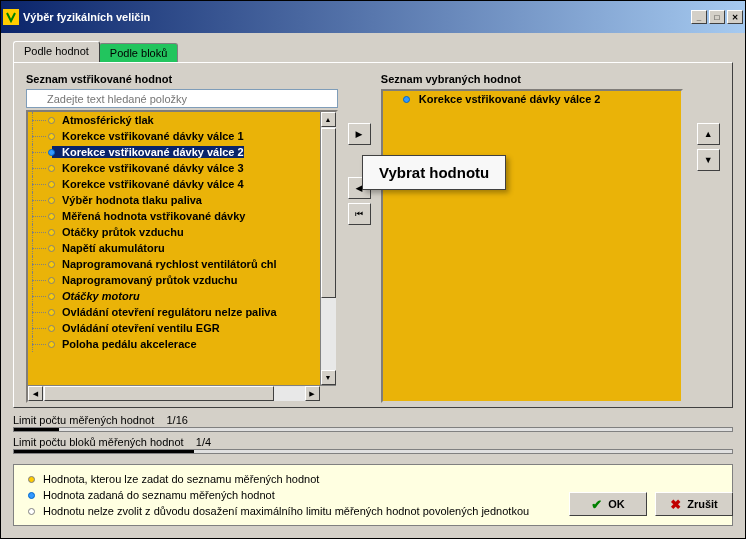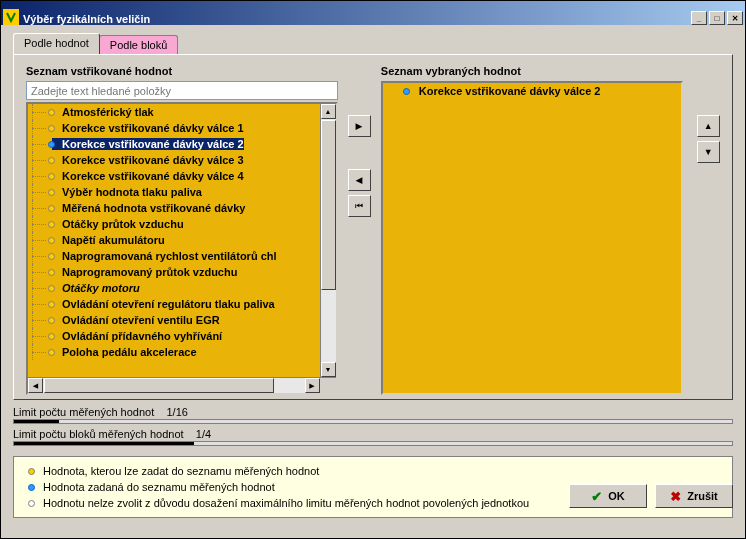--- a/index.html
+++ b/index.html
@@ -1,41 +1,41 @@
 <!DOCTYPE html>
 <html><head>
 <meta charset="utf-8">
 <style>
 * { box-sizing: border-box; margin: 0; padding: 0; font-family: Tahoma, sans-serif; font-size: 11px; }
 body { background: #d4d0c8; width: 746px; height: 539px; overflow: hidden; }
 
 .window { width: 746px; height: 539px; border: 1px solid #000; background: #d4d0c8; display: flex; flex-direction: column; }
 
-.titlebar { height: 24px; background: linear-gradient(to right, #0a246a, #a6caf0); display: flex; align-items: flex-end; padding: 0 2px; color: #fff; font-weight: bold; }
+.titlebar { height: 32px; background: linear-gradient(to right, #0a246a, #a6caf0); display: flex; align-items: center; padding: 0 2px; color: #fff; font-weight: bold; }
 .titlebar-icon { width: 16px; height: 16px; background: #ffcc00; margin-right: 4px; display: flex; align-items: center; justify-content: center; }
 .titlebar-text { flex: 1; }
 .titlebar-buttons { display: flex; gap: 2px; }
 .titlebar-btn { width: 16px; height: 14px; background: #d4d0c8; border: 1px solid #fff; border-right-color: #404040; border-bottom-color: #404040; display: flex; align-items: center; justify-content: center; font-family: Marlett, Arial; font-size: 8px; color: #000; font-weight: bold; cursor: pointer; }
 
 .client { flex: 1; padding: 8px 12px 6px 12px; display: flex; flex-direction: column; background: #d4d0c8; }
 
 .tabs { display: flex; height: 21px; }
-.tab { padding: 3px 10px; border: 1px solid #808080; border-bottom: none; background: #f9a8d4; border-top-left-radius: 3px; border-top-right-radius: 3px; margin-right: -1px; position: relative; cursor: pointer; }
+.tab { padding: 3px 10px; border: 1px solid #808080; border-bottom: none; background: #22c55e; border-top-left-radius: 3px; border-top-right-radius: 3px; margin-right: -1px; position: relative; cursor: pointer; }
 .tab.active { background: #d4d0c8; border-top: 1px solid #fff; border-left: 1px solid #fff; border-right: 1px solid #404040; z-index: 2; height: 21px; }
 .tab:not(.active) { margin-top: 2px; height: 19px; }
 
 .tab-content { border: 1px solid #fff; border-right-color: #404040; border-bottom-color: #404040; padding: 10px 12px 4px 12px; display: flex; gap: 10px; height: 346px; position: relative; }
 
 .panel { display: flex; flex-direction: column; }
 .panel-left { width: 320px; }
 .panel-right { width: 310px; }
 
 .panel-title { font-weight: bold; margin-bottom: 4px; }
 
-.searchbox { height: 19px; border: 1px solid #7f9db9; background: #fff; padding: 2px 4px; color: #888; width: 100%; margin-bottom: 2px; }
+.searchbox { height: 19px; border: 1px solid #7f9db9; background: #fff; padding: 2px 20px; color: #888; width: 100%; margin-bottom: 2px; }
 
 .list-container { flex: 1; border: 2px inset #d4d0c8; background: #eab308; overflow: hidden; position: relative; }
 .list-inner { position: absolute; top: 0; left: 0; right: 16px; bottom: 16px; overflow: hidden; }
 .list-item { height: 16px; display: flex; align-items: center; padding-left: 24px; white-space: nowrap; position: relative; cursor: pointer; }
 .list-item::before { content: ''; position: absolute; left: 4px; top: 0; bottom: 0; width: 14px; border-left: 1px dotted #808080; }
 .list-item .dash { position: absolute; left: 4px; top: 8px; width: 14px; border-top: 1px dotted #808080; }
 .bullet { width: 7px; height: 7px; border-radius: 50%; position: absolute; left: 20px; border: 1px solid #808080; }
 .bullet.yellow { background: #ffcc00; }
 .bullet.blue { background: #3399ff; border-color: #0066cc; }
 .bullet.white { background: #fff; }
@@ -168,31 +168,26 @@
                 <span class="label" style="font-weight: bold;">Naprogramovaný průtok vzduchu</span>
               </div>
               <div class="list-item">
                 <span class="dash"></span>
                 <span class="bullet yellow"></span>
                 <span class="label" style="font-weight: bold; font-style: italic;">Otáčky motoru</span>
               </div>
               <div class="list-item">
                 <span class="dash"></span>
                 <span class="bullet yellow"></span>
-                <span class="label" style="font-weight: bold;">Ovládání otevření regulátoru tlaku paliva</span>
+                <span class="label" style="font-weight: bold;">Ovládání otevření regulátoru nelze paliva</span>
               </div>
               <div class="list-item">
                 <span class="dash"></span>
                 <span class="bullet yellow"></span>
                 <span class="label" style="font-weight: bold;">Ovládání otevření ventilu EGR</span>
-              </div>
-              <div class="list-item">
-                <span class="dash"></span>
-                <span class="bullet yellow"></span>
-                <span class="label" style="font-weight: bold;">Ovládání přídavného vyhřívání</span>
               </div>
               <div class="list-item">
                 <span class="dash"></span>
                 <span class="bullet yellow"></span>
                 <span class="label" style="font-weight: bold;">Poloha pedálu akcelerace</span>
               </div>
             </div>
           <div class="vscroll">
             <div class="scroll-btn up">▲</div>
             <div class="scroll-thumb"></div>
@@ -224,20 +219,21 @@
               </div>
             </div>
         </div>
       </div>
 
       <div class="right-buttons">
         <div class="mid-btn">▲</div>
         <div class="mid-btn">▼</div>
       </div>
 
+      <div class="tooltip">Vybrat hodnotu</div>
     </div>
 
     <div class="limits">
       <div class="limit-row">
         <span class="limit-label">Limit počtu měřených hodnot</span>&nbsp;&nbsp;&nbsp;
         <span>1/16</span>
         <div class="limit-bar">
             <div class="limit-fill" id="fill1" style="width: 6.25%;"></div>
           </div>
       </div>

